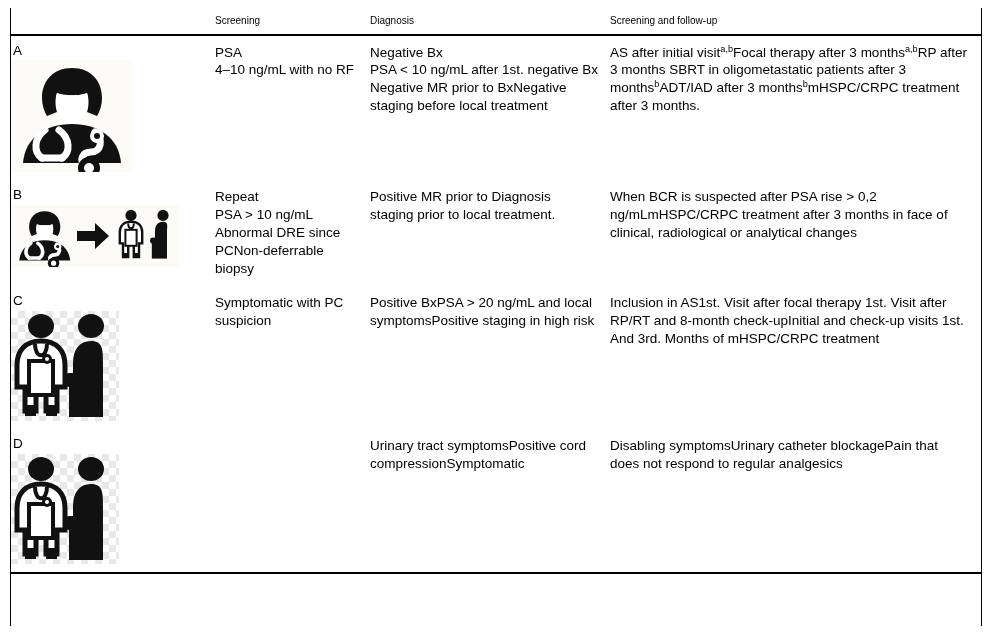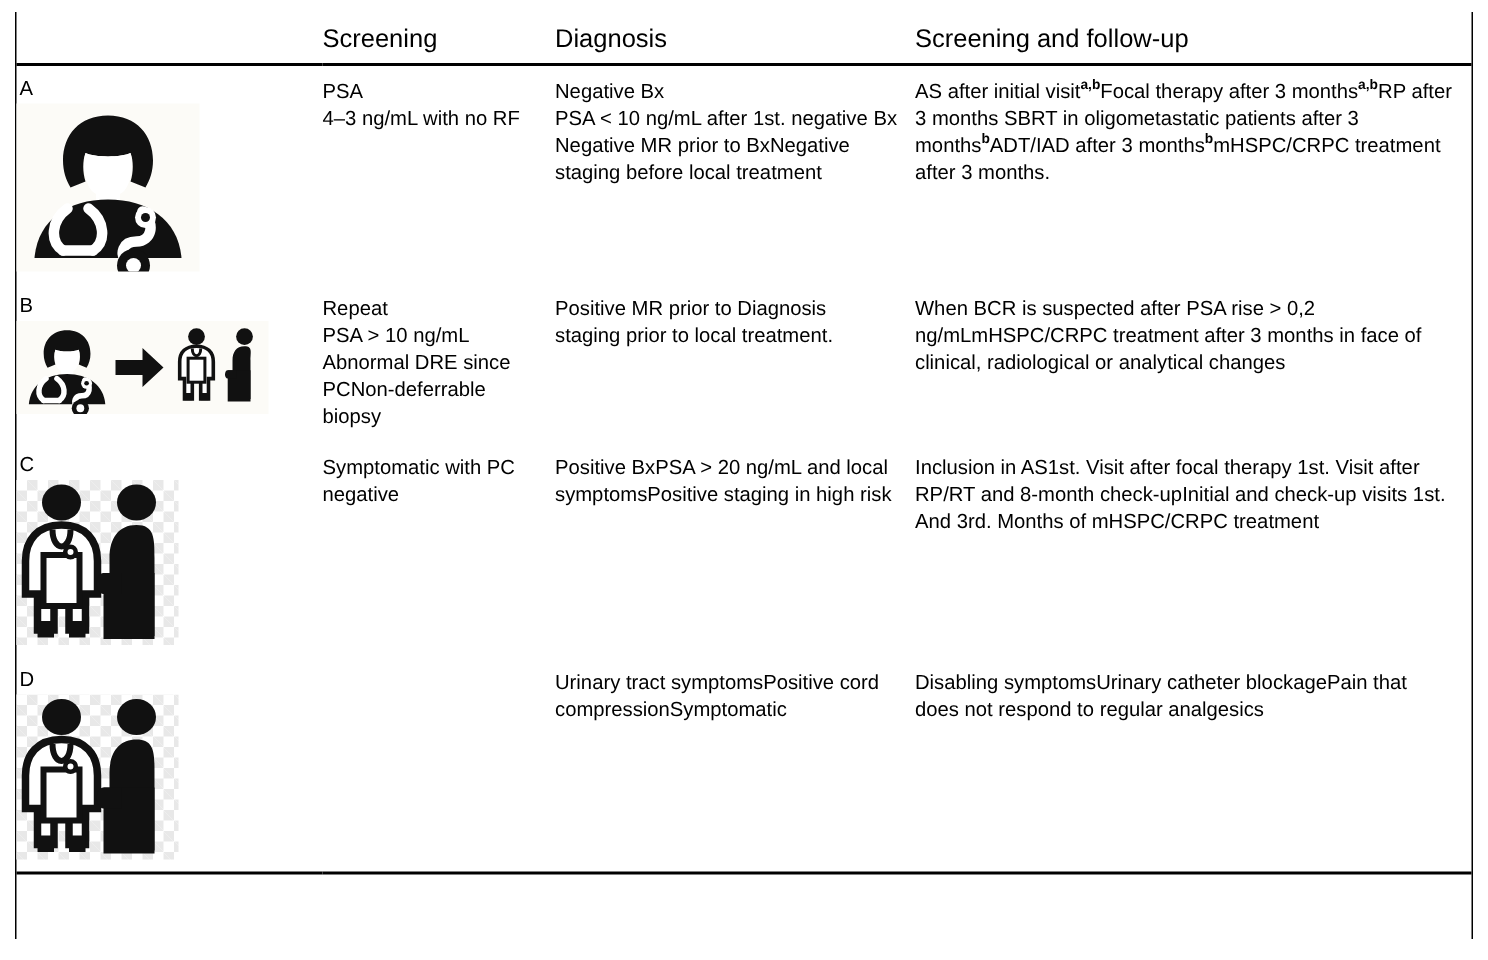--- a/index.html
+++ b/index.html
@@ -43,21 +43,21 @@
   }
   thead th {
     border-bottom: 2px solid #000000;
   }
   tfoot td {
     border-top: 2px solid #000000;
   }
 
   thead th {
     font-weight: normal;
-    font-size: 17px;
+    font-size: 10px;
     text-align: left;
     vertical-align: bottom;
     padding: 7px 0 6px 0;
     line-height: 1.25;
   }
   thead th.c-icon { width: 204px; }
   thead th.c-scr  { width: 155px; }
   thead th.c-dx   { width: 240px; }
   thead th.c-tx   { width: 371px; }
 
@@ -75,21 +75,20 @@
     line-height: 1.1;
     margin: 0 0 2px 2px;
   }
 
   .txt { white-space: pre-line; }
 
   sup {
     font-size: 0.68em;
     vertical-align: super;
     line-height: 0;
-    font-weight: bold;
   }
 
   tfoot td { height: 14px; padding: 0; }
 
   
   .icon-wrap { position: relative; }
 
   
   .checker {
     background-image:
@@ -145,21 +144,21 @@
               <circle cx="86" cy="76" r="7" fill="#ffffff"></circle>
               <circle cx="86" cy="76" r="3" fill="#111111"></circle>
 
               <circle cx="78" cy="108" r="11" fill="#111111"></circle>
               <circle cx="78" cy="108" r="5" fill="#ffffff"></circle>
             </svg>
           </div>
         </td>
         <td class="c-scr">
           <div class="txt">PSA
-4–3 ng/mL with no RF</div>
+4–10 ng/mL with no RF</div>
         </td>
         <td class="c-dx">
           <div class="txt">Negative Bx
 PSA &lt; 10 ng/mL after 1st. negative Bx Negative MR prior to BxNegative staging before local treatment</div>
         </td>
         <td class="c-tx">
           <div class="txt">AS after initial visit<sup>a,b</sup>Focal therapy after 3 months<sup>a,b</sup>RP after 3 months SBRT in oligometastatic patients after 3 months<sup>b</sup>ADT/IAD after 3 months<sup>b</sup>mHSPC/CRPC treatment after 3 months.</div>
         </td>
       </tr>
 
@@ -237,21 +236,21 @@
               <g>
                 <ellipse cx="80" cy="15" rx="13" ry="12" fill="#111111"></ellipse>
                 <path d="M80 30 C68 30 62 39 62 52 L62 78 L74 78 L74 104 L92 104 L92 52 C92 39 92 30 80 30 Z" fill="#111111"></path>
                 <path d="M58 62 L92 62 L92 106 L58 106 Z" fill="#111111"></path>
                 <path d="M58 62 C52 62 52 76 58 76 L70 76 L70 62 Z" fill="#111111"></path>
               </g>
             </svg>
           </div>
         </td>
         <td class="c-scr">
-          <div class="txt">Symptomatic with PC negative</div>
+          <div class="txt">Symptomatic with PC suspicion</div>
         </td>
         <td class="c-dx">
           <div class="txt">Positive BxPSA &gt; 20 ng/mL and local symptomsPositive staging in high risk</div>
         </td>
         <td class="c-tx">
           <div class="txt">Inclusion in AS1st. Visit after focal therapy 1st. Visit after RP/RT and 8-month check-upInitial and check-up visits 1st. And 3rd. Months of mHSPC/CRPC treatment</div>
         </td>
       </tr>
 
       <tr>

